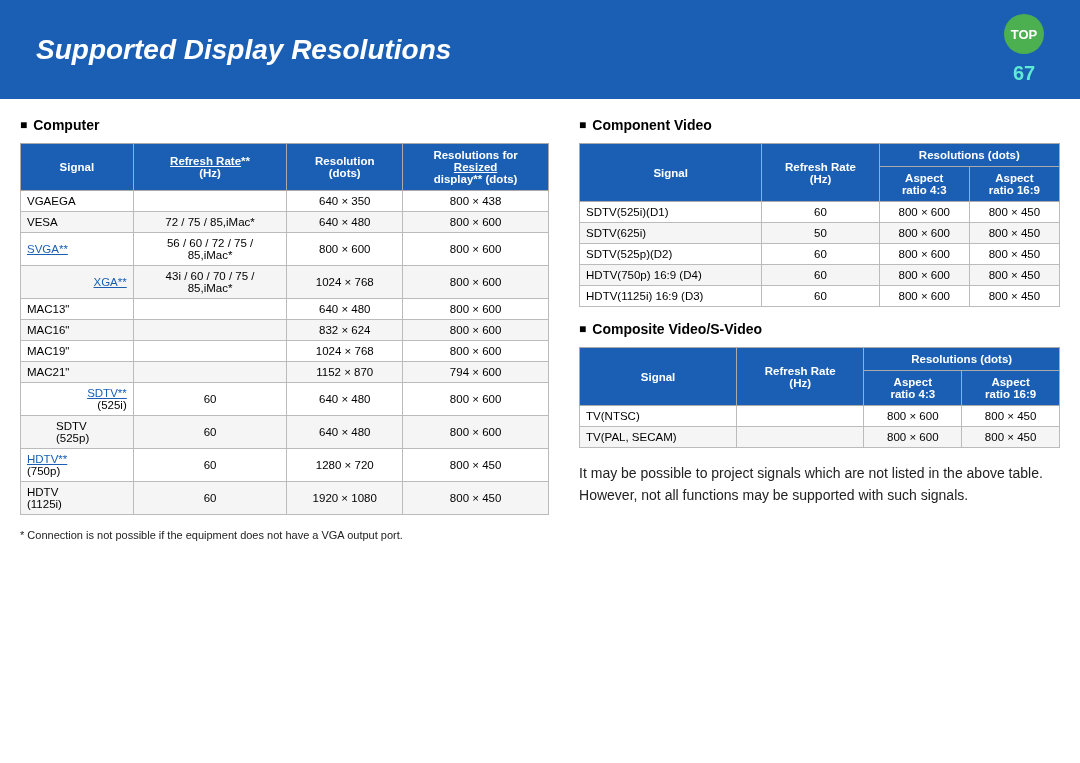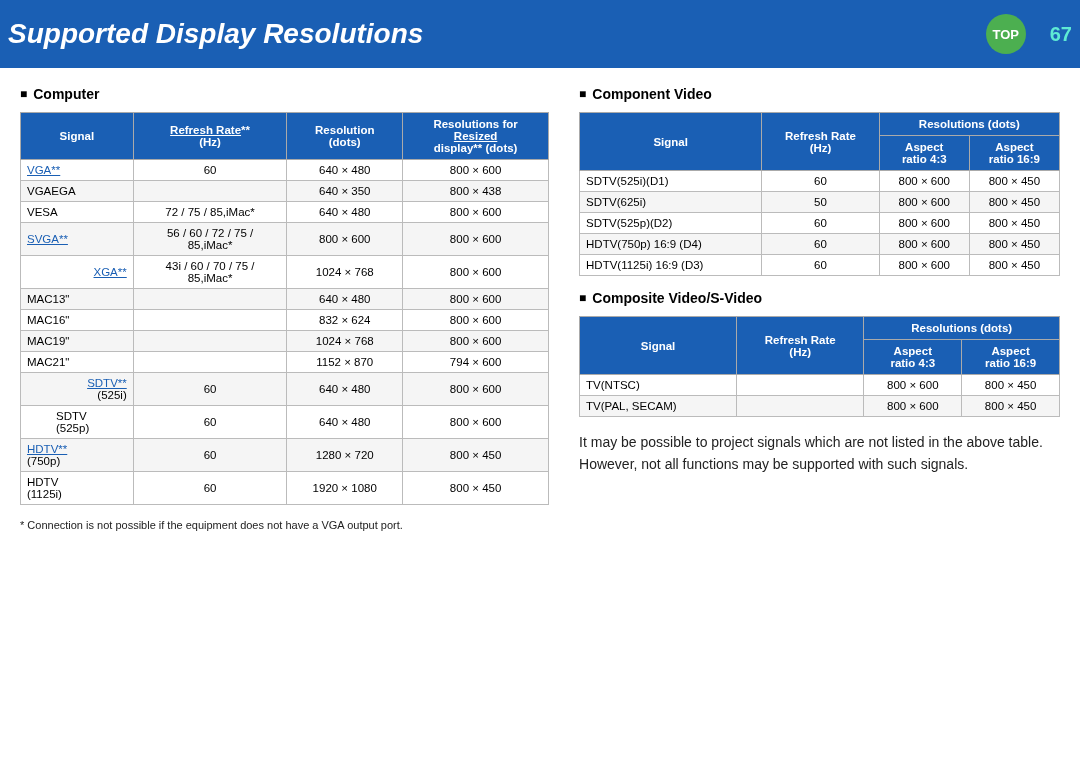--- a/index.html
+++ b/index.html
@@ -8,35 +8,36 @@
       font-size: 12px;
       background: #fff;
       width: 1080px;
       min-height: 763px;
       color: #000;
     }
 
     
     .header {
       background: #1a5fb4;
-      padding: 14px 8px;
+      padding: 14px 36px;
       display: flex;
       align-items: center;
       justify-content: space-between;
     }
     .header-title {
       font-size: 28px;
       font-weight: bold;
       color: #fff;
       font-style: italic;
     }
     .header-right {
       display: flex;
       align-items: center;
-      gap: 24px;
+      gap: 8px;
+      flex-direction: column;
     }
     .top-badge {
       background: #4caf50;
       color: #fff;
       font-size: 13px;
       font-weight: bold;
       width: 40px;
       height: 40px;
       border-radius: 50%;
       display: flex;
@@ -146,26 +147,20 @@
     <table>
       <thead>
         <tr>
           <th>Signal</th>
           <th><span class="underline-header">Refresh Rate</span>** <br>(Hz)</th>
           <th>Resolution<br>(dots)</th>
           <th>Resolutions for<br><span class="underline-header">Resized</span><br>display** (dots)</th>
         </tr>
       </thead>
       <tbody id="computer-tbody">
-      <tr>
-      <td style="text-align:left;"><span class="link-cell">VGA**</span></td>
-      <td>60</td>
-      <td>640 × 480</td>
-      <td>800 × 600</td>
-    </tr>
           <tr>
       <td style="text-align:left;">VGAEGA</td>
       <td></td>
       <td>640 × 350</td>
       <td>800 × 438</td>
     </tr>
           <tr>
       <td style="text-align:left;">VESA</td>
       <td>72 / 75 / 85,iMac*</td>
       <td>640 × 480</td>

